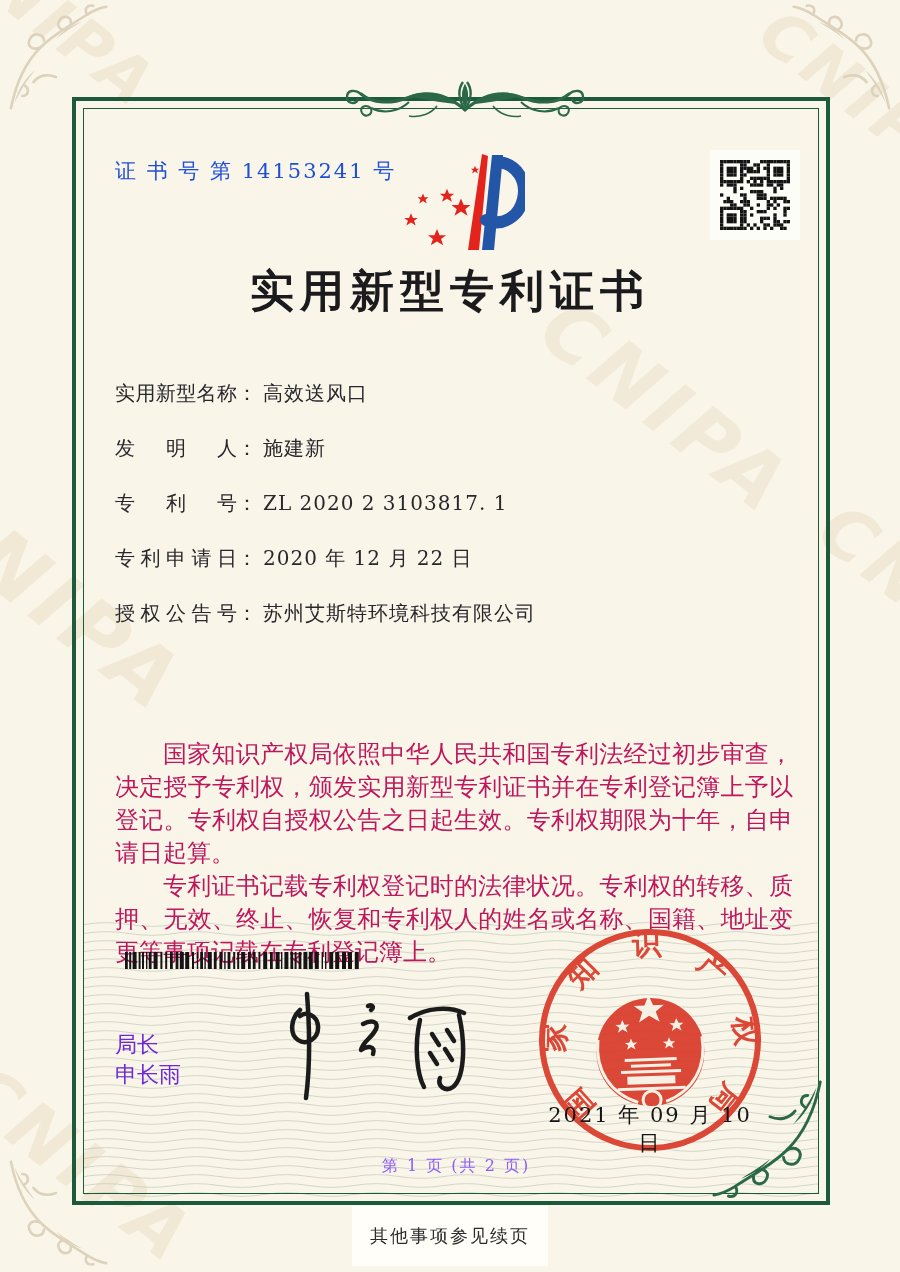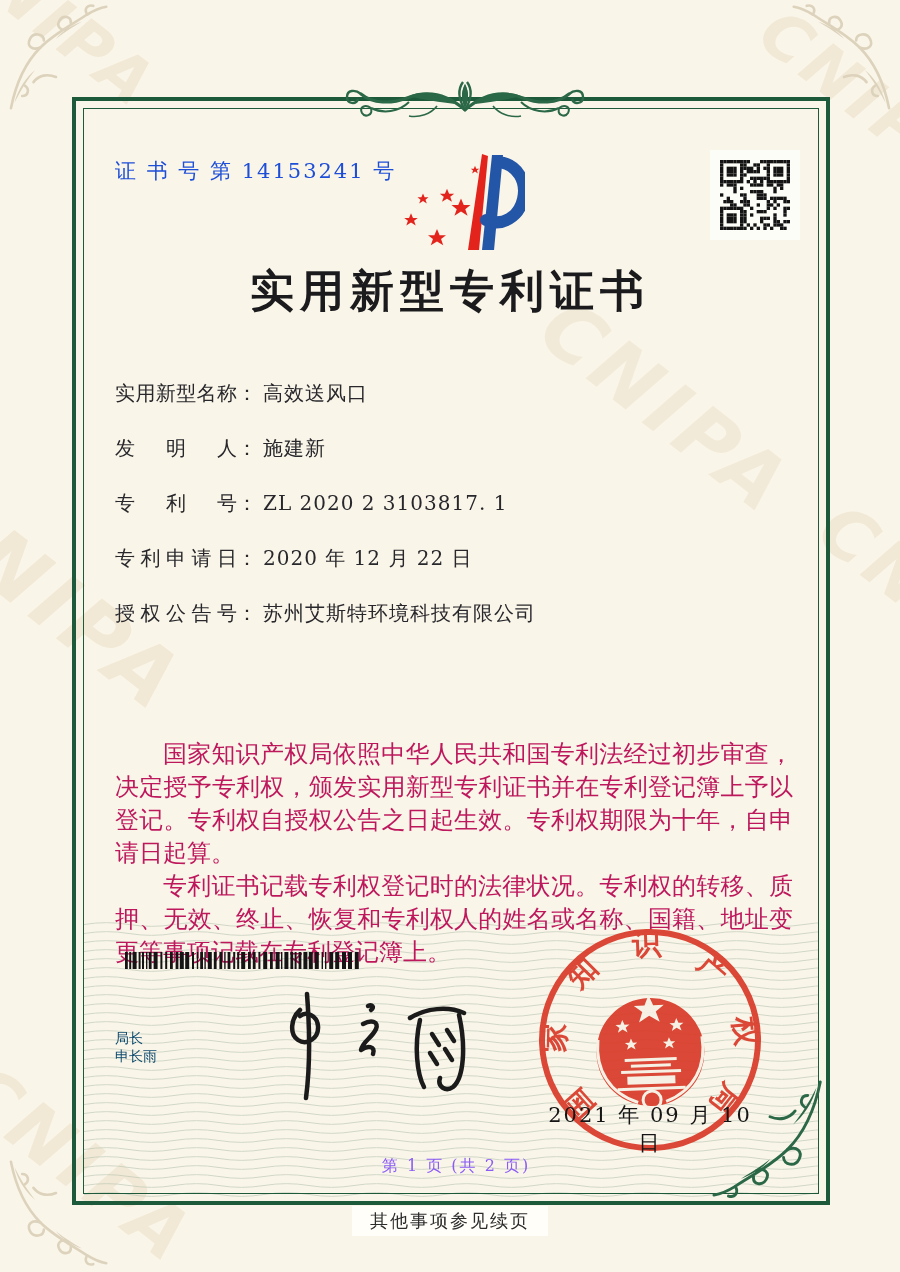--- a/index.html
+++ b/index.html
@@ -43,29 +43,29 @@
   .fvalue{letter-spacing:1px;}
   .grant-pair{position:absolute;left:345px;top:0;white-space:nowrap;}
   .grant-pair .flabel{width:110px;}
   .r0{top:380px}.r1{top:435px}.r2{top:490px}.r3{top:545px}.r4{top:600px}.r5{top:655px}.r6{top:704px}
   
   .paras{position:absolute;left:115px;top:738px;width:678px;z-index:2;}
   .paras p{margin:0;font-size:24px;line-height:33px;text-indent:2em;color:#be185d;text-align:justify;}
   
   .barcode{position:absolute;left:125px;top:952px;z-index:2;}
   .officer{position:absolute;left:115px;top:1030px;z-index:2;
-    font-family:"DejaVu Sans","Liberation Sans",sans-serif;font-size:14px;color:#0c4a6e;}
+    font-family:"DejaVu Sans","Liberation Sans",sans-serif;font-size:22px;color:#6d28d9;}
   .officer .name{display:block;}
   .signature{position:absolute;left:262px;top:986px;z-index:3;}
   .seal{position:absolute;left:535px;top:925px;z-index:3;opacity:.92;transform:rotate(-2deg);}
   .seal-date{position:absolute;left:535px;top:1101px;width:230px;text-align:center;
     font-size:21px;letter-spacing:2px;color:#151515;z-index:4;}
   .page-info{position:absolute;left:6px;top:1156px;width:900px;text-align:center;
     font-size:16px;color:#8b5cf6;letter-spacing:2px;z-index:2;}
-  .footer-note{position:absolute;left:352px;top:1206px;width:196px;height:30px;background:#fffef9;
+  .footer-note{position:absolute;left:352px;top:1206px;width:196px;height:60px;background:#fffef9;
     display:flex;align-items:center;justify-content:center;font-size:18px;letter-spacing:2px;
     color:#2c2c2c;z-index:5;}
 </style>
 </head>
 <body>
 
 <div class="page">
 
   <span class="wm wm1">CNIPA</span>
   <span class="wm wm2">CNIPA</span>

